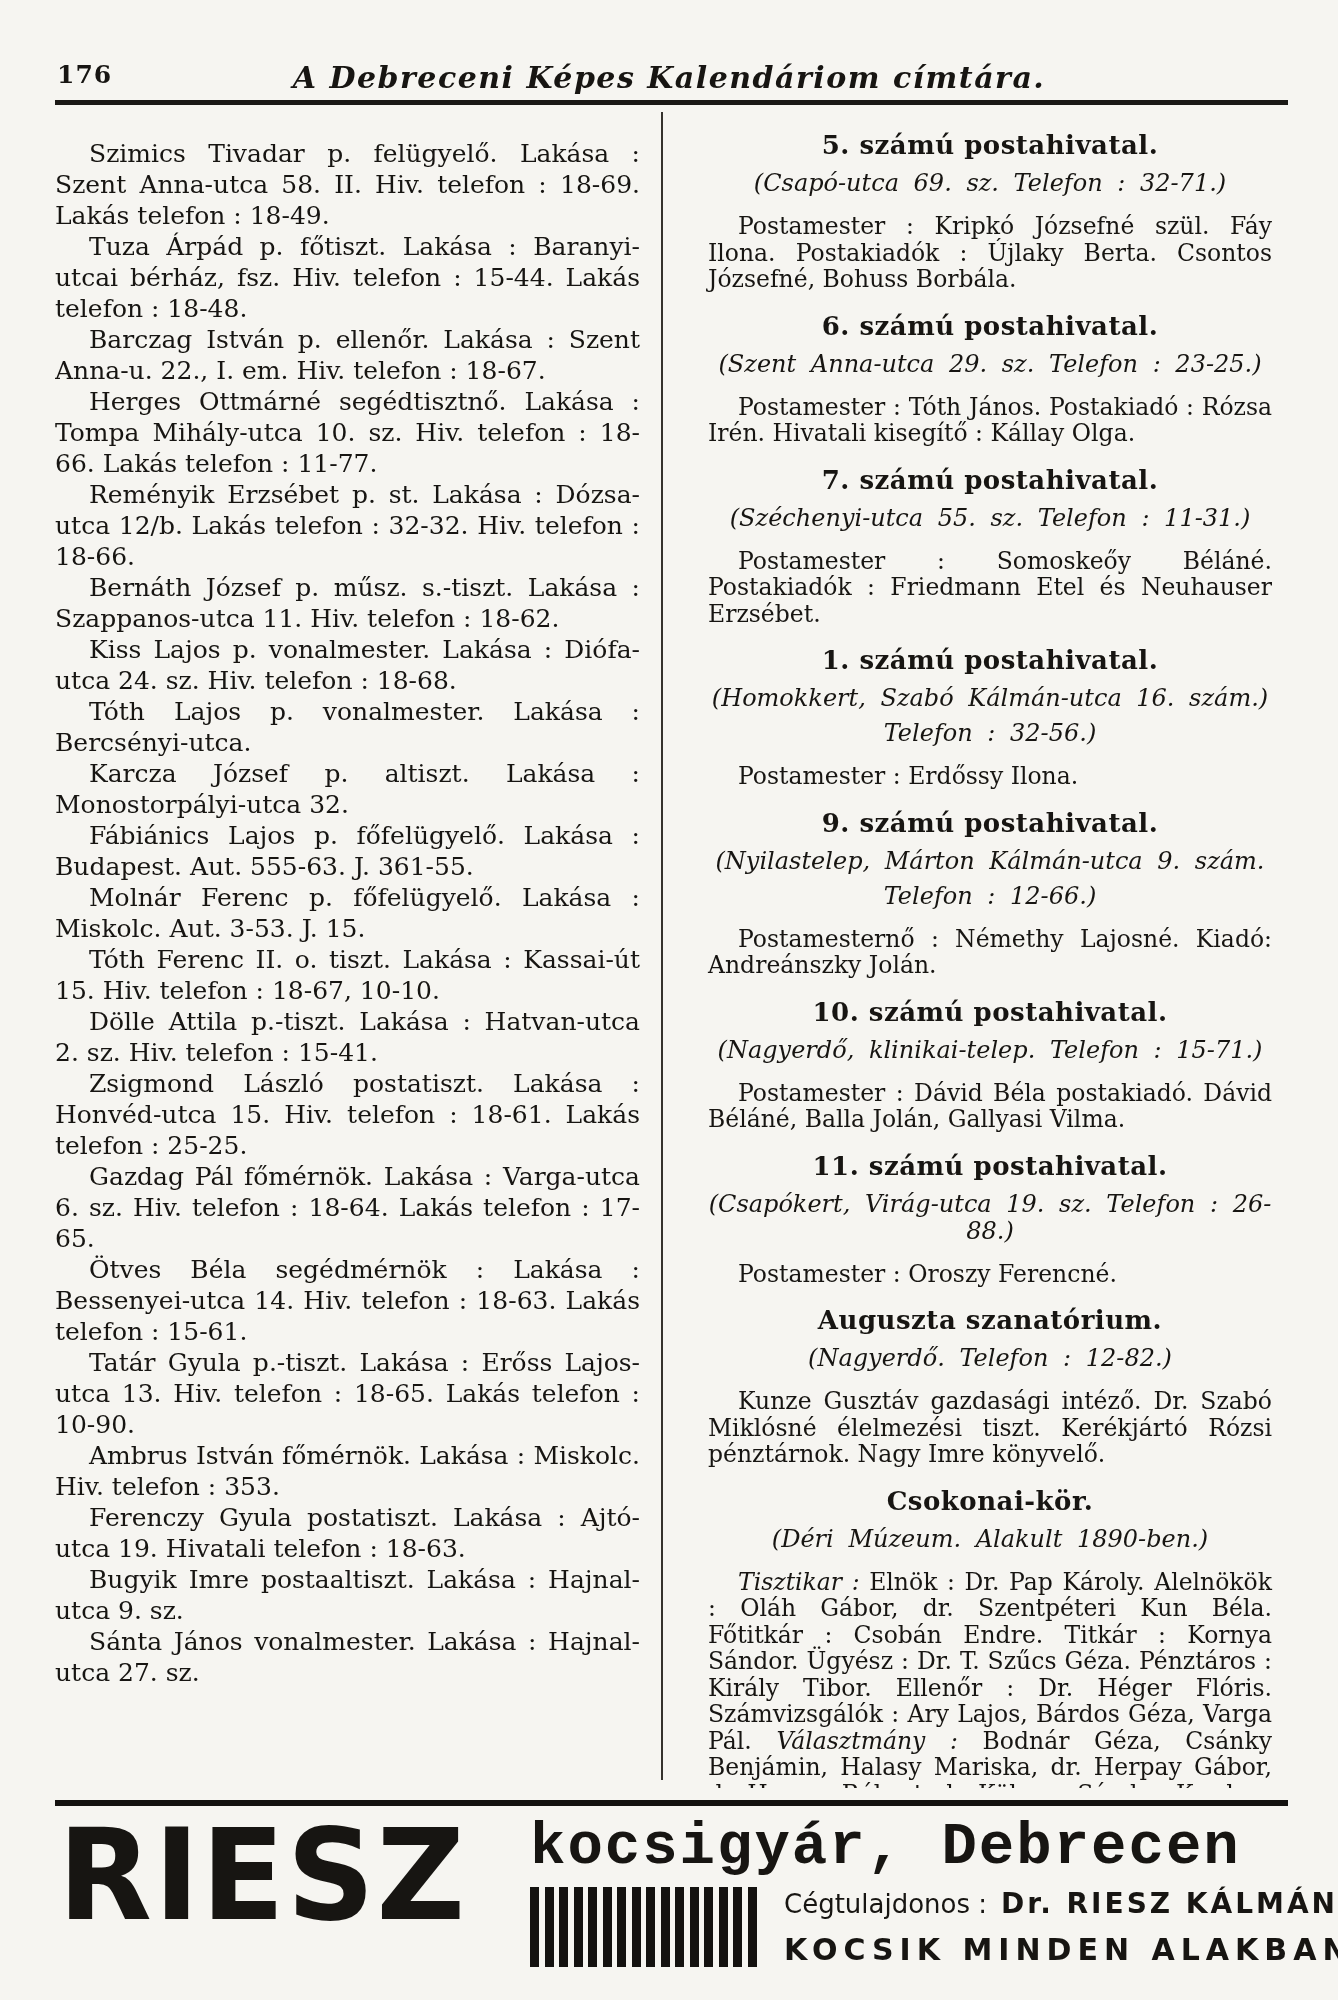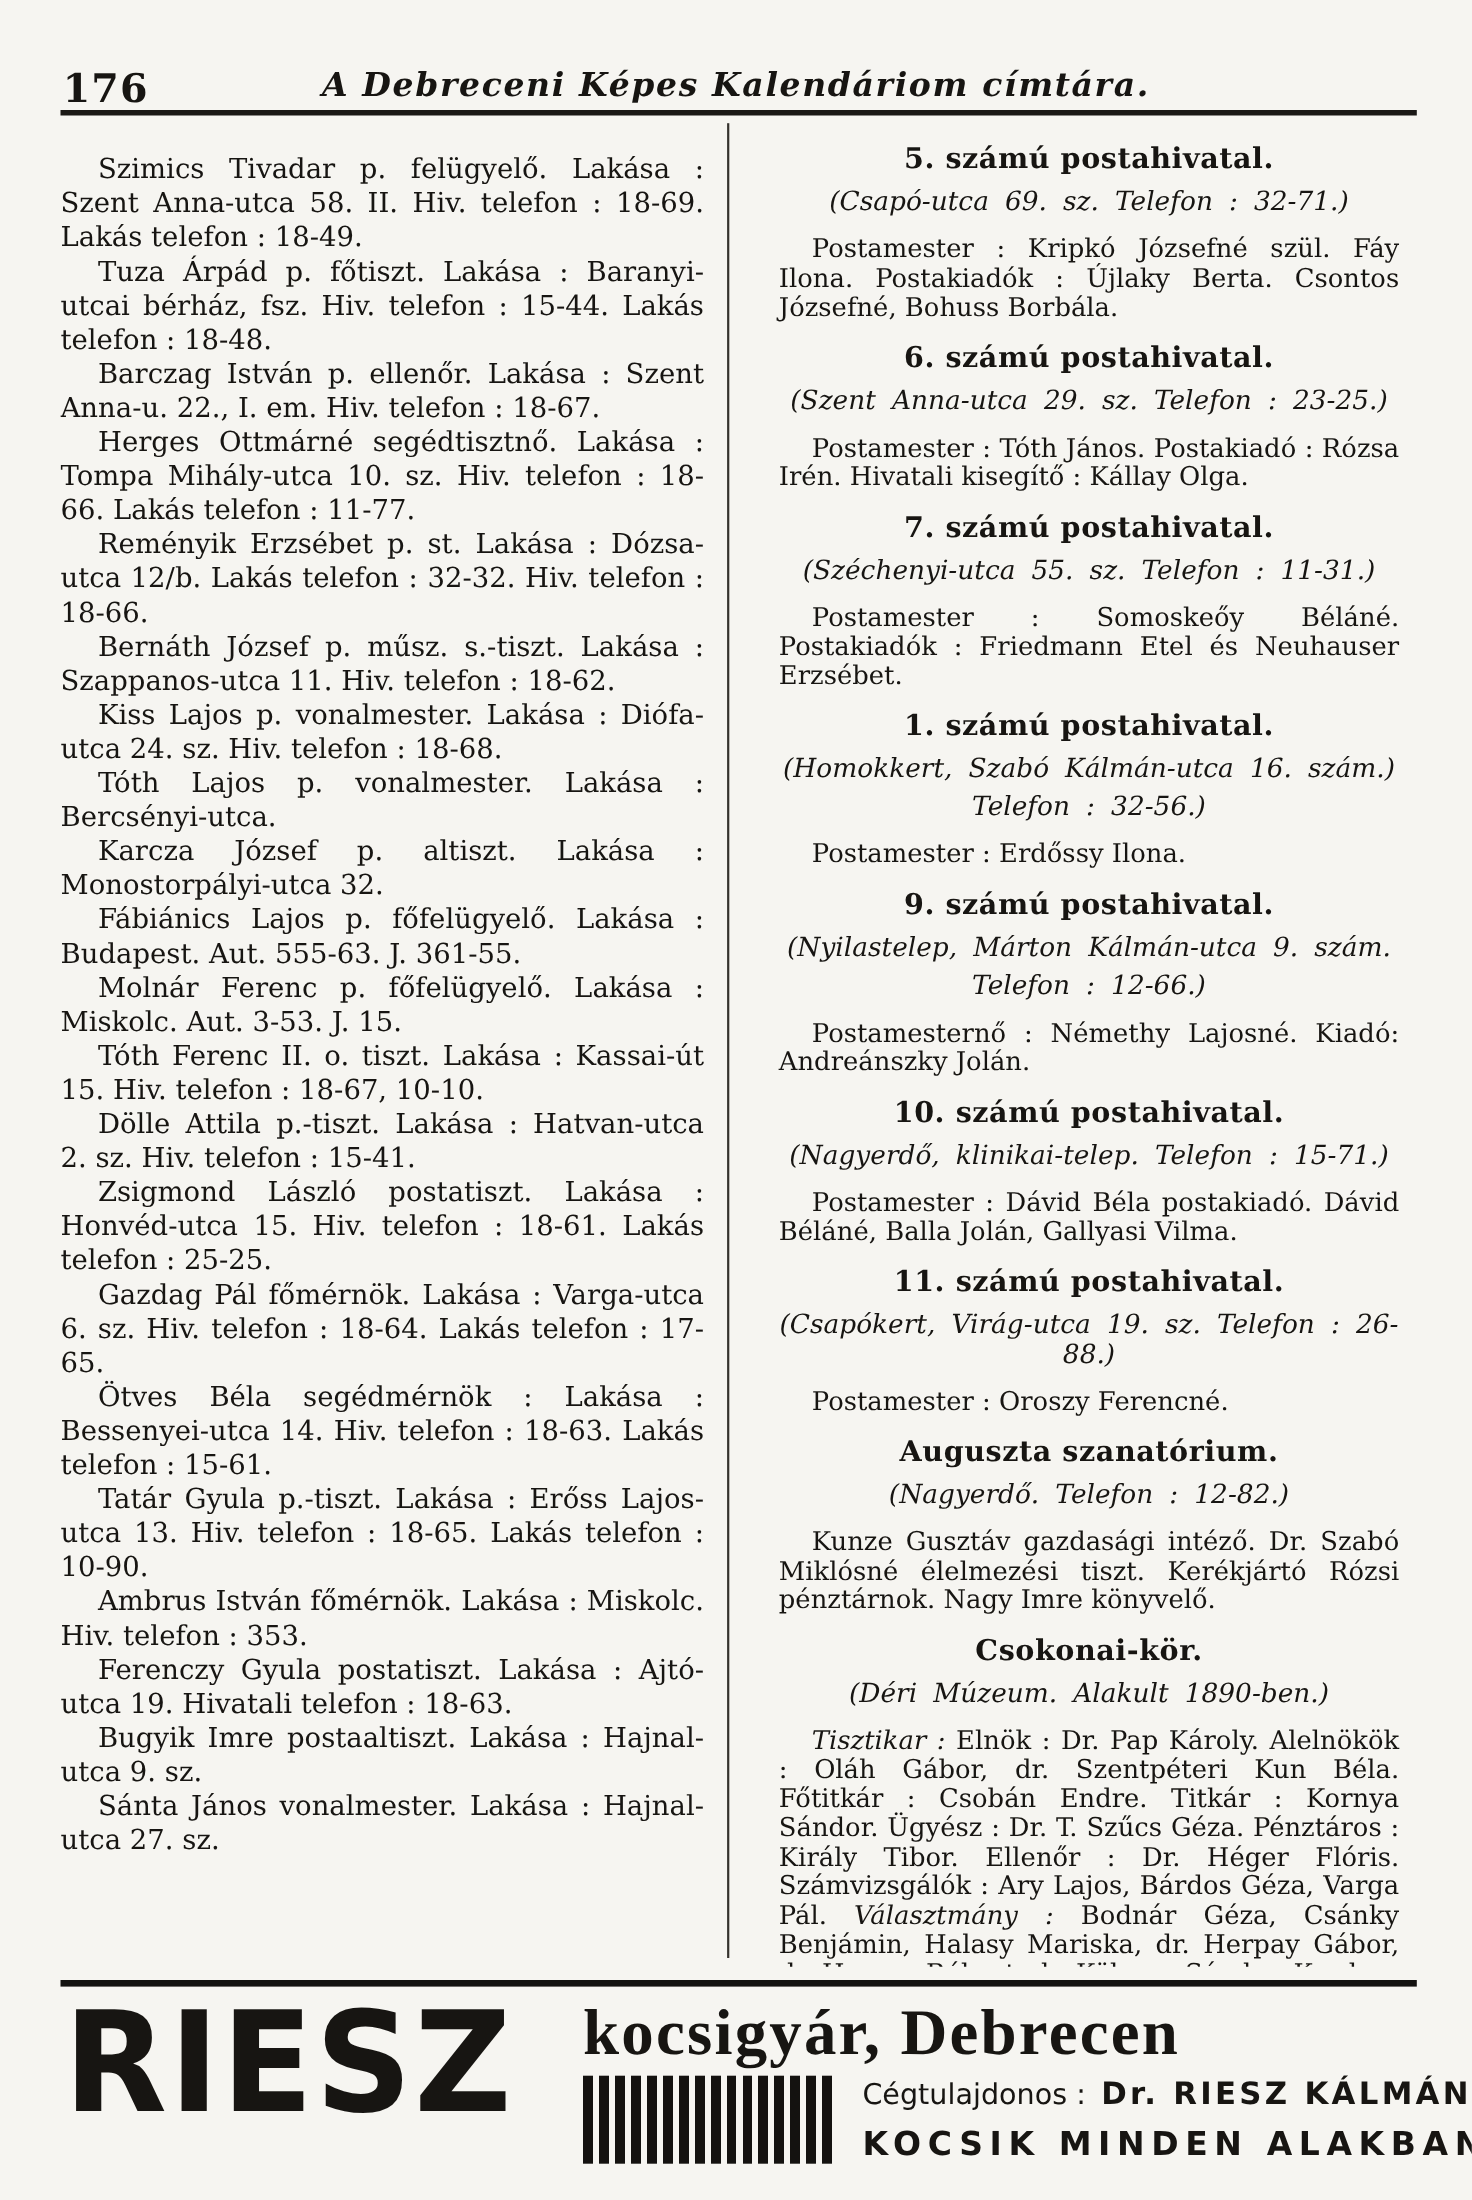--- a/index.html
+++ b/index.html
@@ -3,21 +3,21 @@
 <meta charset="utf-8">
 <style>
   html,body{margin:0;padding:0;}
   body{
     width:1338px;height:2000px;position:relative;
     background:#f6f5f1;color:#171512;
     font-family:"DejaVu Serif", serif;
     overflow:hidden;
   }
   
-  .page-number{position:absolute;left:57px;top:60px;font-size:36px;font-weight:bold;letter-spacing:1px;}
+  .page-number{position:absolute;left:57px;top:60px;font-size:25px;font-weight:bold;letter-spacing:1px;}
   .doc-title{position:absolute;left:80px;right:80px;top:60px;text-align:center;
     font-size:30px;font-style:italic;font-weight:bold;letter-spacing:1.5px;}
   .header-rule{position:absolute;left:55px;top:100px;width:1233px;height:5px;background:#1b1916;}
   .col-divider{position:absolute;left:661px;top:112px;width:2px;height:1668px;background:#35322d;}
   
   .columns{position:absolute;left:55px;top:112px;width:1235px;height:1676px;overflow:hidden;}
   .col{position:absolute;top:4px;height:100%;}
   .col-left{left:0;width:585px;padding-top:22px;}
   .col-right{left:637px;width:596px;padding-top:8px;}
   .entry{margin:0;font-size:25px;line-height:31px;text-align:justify;text-indent:34px;}
@@ -27,21 +27,21 @@
   .sec-body{margin:16px;font-size:23.5px;line-height:26.5px;text-align:justify;text-indent:30px;}
   .sec-body .it{font-style:italic;}
   .col-right .sec:first-child .sec-title{margin-top:6px;}
   
   .ad-rule{position:absolute;left:55px;top:1800px;width:1233px;height:6px;background:#141210;}
   .ad{position:absolute;left:58px;top:1818px;width:1238px;height:172px;}
   .ad-brand{position:absolute;left:0;top:-6px;
     font-family:"DejaVu Sans", sans-serif;font-weight:bold;
     font-size:122px;line-height:1;letter-spacing:2px;transform:scaleY(1.04);transform-origin:top left;}
   .ad-right{position:absolute;left:472px;top:0;width:766px;}
-  .ad-line1{font-family:Liberation Serif, serif;font-weight:bold;font-size:59px;line-height:1;letter-spacing:2px;white-space:nowrap;}
+  .ad-line1{font-family:Liberation Mono, monospace;font-weight:bold;font-size:59px;line-height:1;letter-spacing:2px;white-space:nowrap;}
   .ad-sub{display:flex;align-items:flex-start;margin-top:10px;}
   .ad-stripes{width:228px;height:80px;flex:none;
     background:repeating-linear-gradient(90deg,#141210 0 9px,rgba(0,0,0,0) 9px 14.5px);}
   .ad-textcol{margin-left:26px;}
   .ad-ownerline{font-family:"DejaVu Sans", sans-serif;font-size:26px;white-space:nowrap;}
   .ad-owner-name{font-weight:bold;font-size:28px;letter-spacing:3px;margin-left:14px;}
   .ad-line2{font-family:"DejaVu Sans", sans-serif;font-weight:bold;font-size:30px;letter-spacing:6px;margin-top:12px;white-space:nowrap;}
 </style>
 </head>
 <body>

